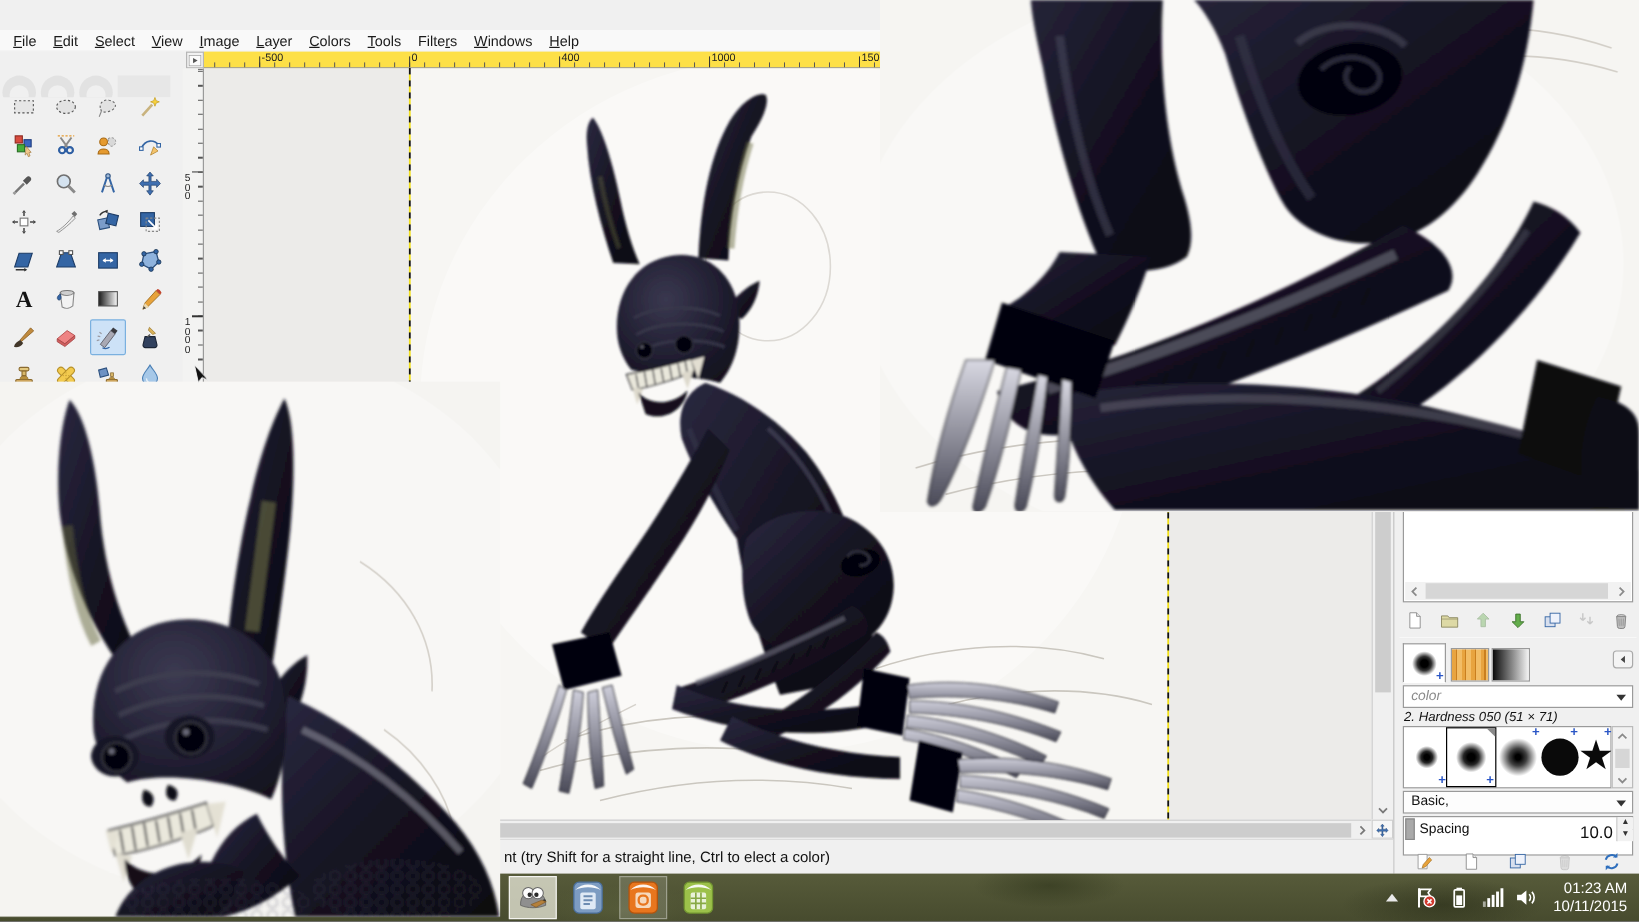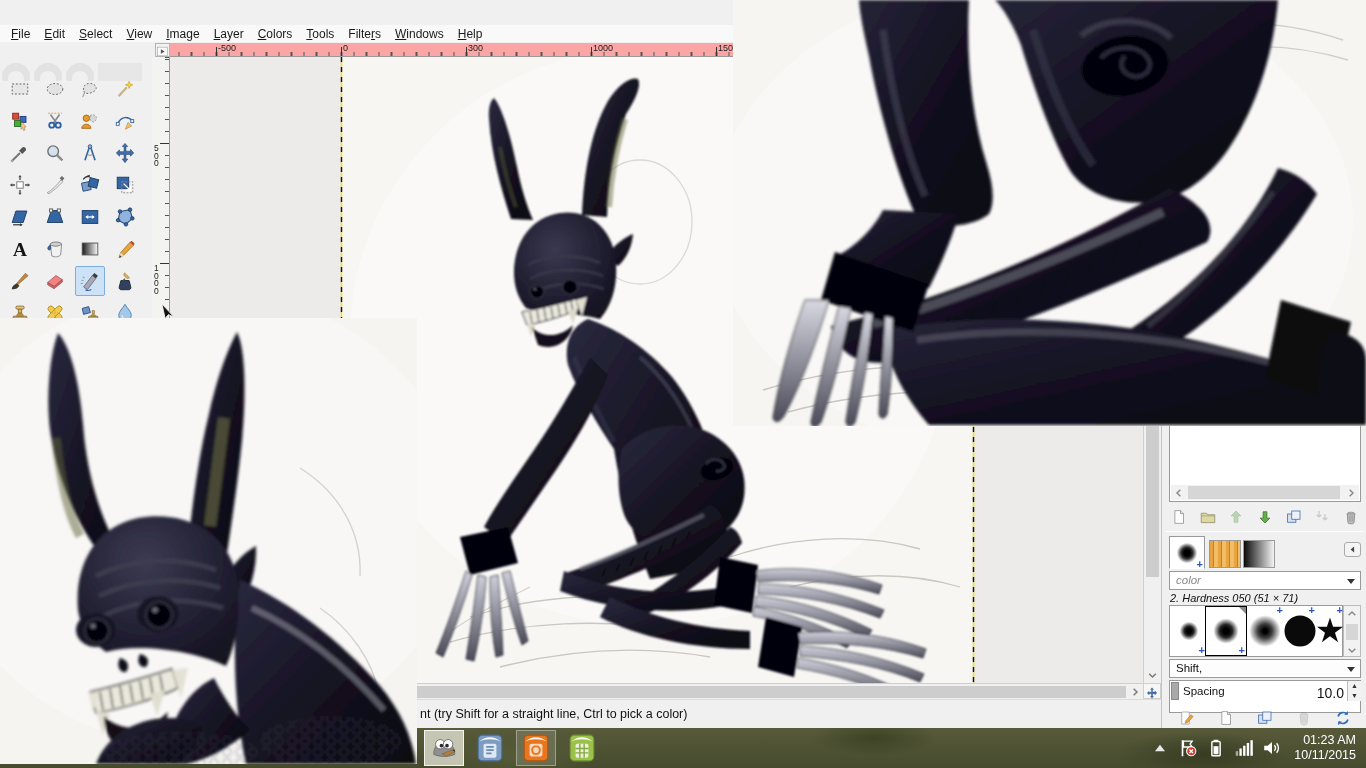--- a/index.html
+++ b/index.html
@@ -12,21 +12,21 @@
   #titlebar{left:0;top:0;width:1366px;height:25px;background:#b3aa6b;z-index:1;}
   #titlebar .appico{position:absolute;left:6px;top:4px;width:17px;height:17px;}
   #title-text{position:absolute;left:333px;top:3px;font-size:13.5px;color:#3e3d2c;white-space:nowrap;}
   #menubar{left:0;top:25px;width:1366px;height:18px;background:#f9f9f9;display:flex;align-items:center;
     font-size:12px;color:#1a1a1a;z-index:1;border-bottom:1px solid #f0f0f0;padding-left:4px;}
   .menu-item{padding:1px 7px;cursor:default;}
   .menu-item u{text-decoration:underline;}
 
   
   #corner-btn{left:155px;top:43px;width:15px;height:14px;background:#f2f2f2;border:1px solid #b5b5b5;z-index:1;}
-  #hruler{left:170px;top:43px;width:973px;height:14px;background:#fca5a5;z-index:1;border-bottom:1px solid #9a9a9a;}
+  #hruler{left:170px;top:43px;width:973px;height:14px;background:#fde047;z-index:1;border-bottom:1px solid #9a9a9a;}
   #hruler .minor{position:absolute;left:0;bottom:0;width:100%;height:4px;
     background:repeating-linear-gradient(90deg,#555 0 1px,transparent 1px 12.5px);background-position:8.5px 0;}
   #hruler .major{position:absolute;left:0;bottom:0;width:100%;height:9px;
     background:repeating-linear-gradient(90deg,#333 0 1px,transparent 1px 125px);background-position:46px 0;}
   .hlabel{position:absolute;top:0;font-size:9px;color:#222;}
   #vruler{left:152px;top:57px;width:18px;height:626px;background:#f3f3f2;z-index:1;border-right:1px solid #9a9a9a;}
   #vruler .minor{position:absolute;top:0;right:0;height:100%;width:4px;
     background:repeating-linear-gradient(180deg,#555 0 1px,transparent 1px 12px);background-position:0 2px;}
   #vruler .major{position:absolute;top:0;right:0;height:100%;width:9px;
     background:repeating-linear-gradient(180deg,#333 0 1px,transparent 1px 120px);background-position:0 -34px;}
@@ -155,21 +155,21 @@
     <svg viewBox="0 0 24 24">
         <rect x="3" y="4" width="18" height="16" fill="#fbfbfb" stroke="#999"></rect>
         <path d="M9 8 L16 12 L9 16Z" fill="#555"></path>
       </svg>
   </div>
   <div id="hruler" class="abs">
     <div class="minor"></div>
     <div class="major"></div>
   <div class="hlabel" style="left: 48px;">-500</div>
       <div class="hlabel" style="left: 173px;">0</div>
-      <div class="hlabel" style="left: 298px;">300</div>
+      <div class="hlabel" style="left: 298px;">400</div>
       <div class="hlabel" style="left: 423px;">1000</div>
       <div class="hlabel" style="left: 548px;">1500</div>
     </div>
   <div id="vruler" class="abs">
     <div class="minor"></div>
     <div class="major"></div>
   <div class="vlabel" style="top: 88px;">5<br>0<br>0</div>
       <div class="vlabel" style="top: 208px;">1<br>0<br>0<br>0</div>
     </div>
 
@@ -648,21 +648,21 @@
     <div id="brush-vscroll">
       <div class="sarr" style="top:0"><svg viewBox="0 0 24 24">
             <path d="M7 14 l5 -5 5 5" fill="none" stroke="#8a8a8a" stroke-width="2.2"></path>
           </svg></div>
       <div class="thumb"></div>
       <div class="sarr" style="bottom:0"><svg viewBox="0 0 24 24">
             <path d="M7 10 l5 5 5 -5" fill="none" stroke="#8a8a8a" stroke-width="2.2"></path>
           </svg></div>
     </div>
     <div id="basic-row">
-      <span id="basic-text">Shift,</span>
+      <span id="basic-text">Basic,</span>
       <span class="dd-arrow"></span>
     </div>
     <div id="spacing-row">
       <div id="spacing-thumb"></div>
       <span id="spacing-label">Spacing</span>
       <span id="spacing-value">10.0</span>
       <div id="spacing-spin">
         <div class="spin" style="top:0">▲</div>
         <div class="spin" style="top:10px">▼</div>
       </div>
@@ -698,21 +698,21 @@
             <path d="M5.5 10 A7 7 0 0 1 17.5 7" fill="none" stroke="#2f6fbd" stroke-width="2.2"></path>
             <path d="M18.5 2.5 v5 h-5 Z" fill="#2f6fbd"></path>
             <path d="M18.5 14 A7 7 0 0 1 6.5 17" fill="none" stroke="#2f6fbd" stroke-width="2.2"></path>
             <path d="M5.5 21.5 v-5 h5 Z" fill="#2f6fbd"></path>
           </svg>
         </div>
       </div>
   </div>
 
   <div id="statusbar" class="abs">
-    <span id="status-text">nt (try Shift for a straight line, Ctrl to pick a color)</span>
+    <span id="status-text">nt (try Shift for a straight line, Ctrl to elect a color)</span>
   </div>
 
   <div id="taskbar" class="abs">
     <div id="task-apps">
         <div class="task-btn active">
           <svg viewBox="0 0 28 28">
             <path d="M4.5 20 C4 12.5 9 9 14 9 C19.5 9 24.5 13 24 20 C18 22.5 10 22.5 4.5 20 Z" fill="#8f8f8f" stroke="#5a5a5a" stroke-width=".6"></path>
             <circle cx="10.5" cy="10.5" r="4.4" fill="#fdfdfd" stroke="#666" stroke-width=".8"></circle>
             <circle cx="17.8" cy="10.5" r="4.4" fill="#fdfdfd" stroke="#666" stroke-width=".8"></circle>
             <circle cx="11.6" cy="11.8" r="1.7" fill="#2a2a2a"></circle>

